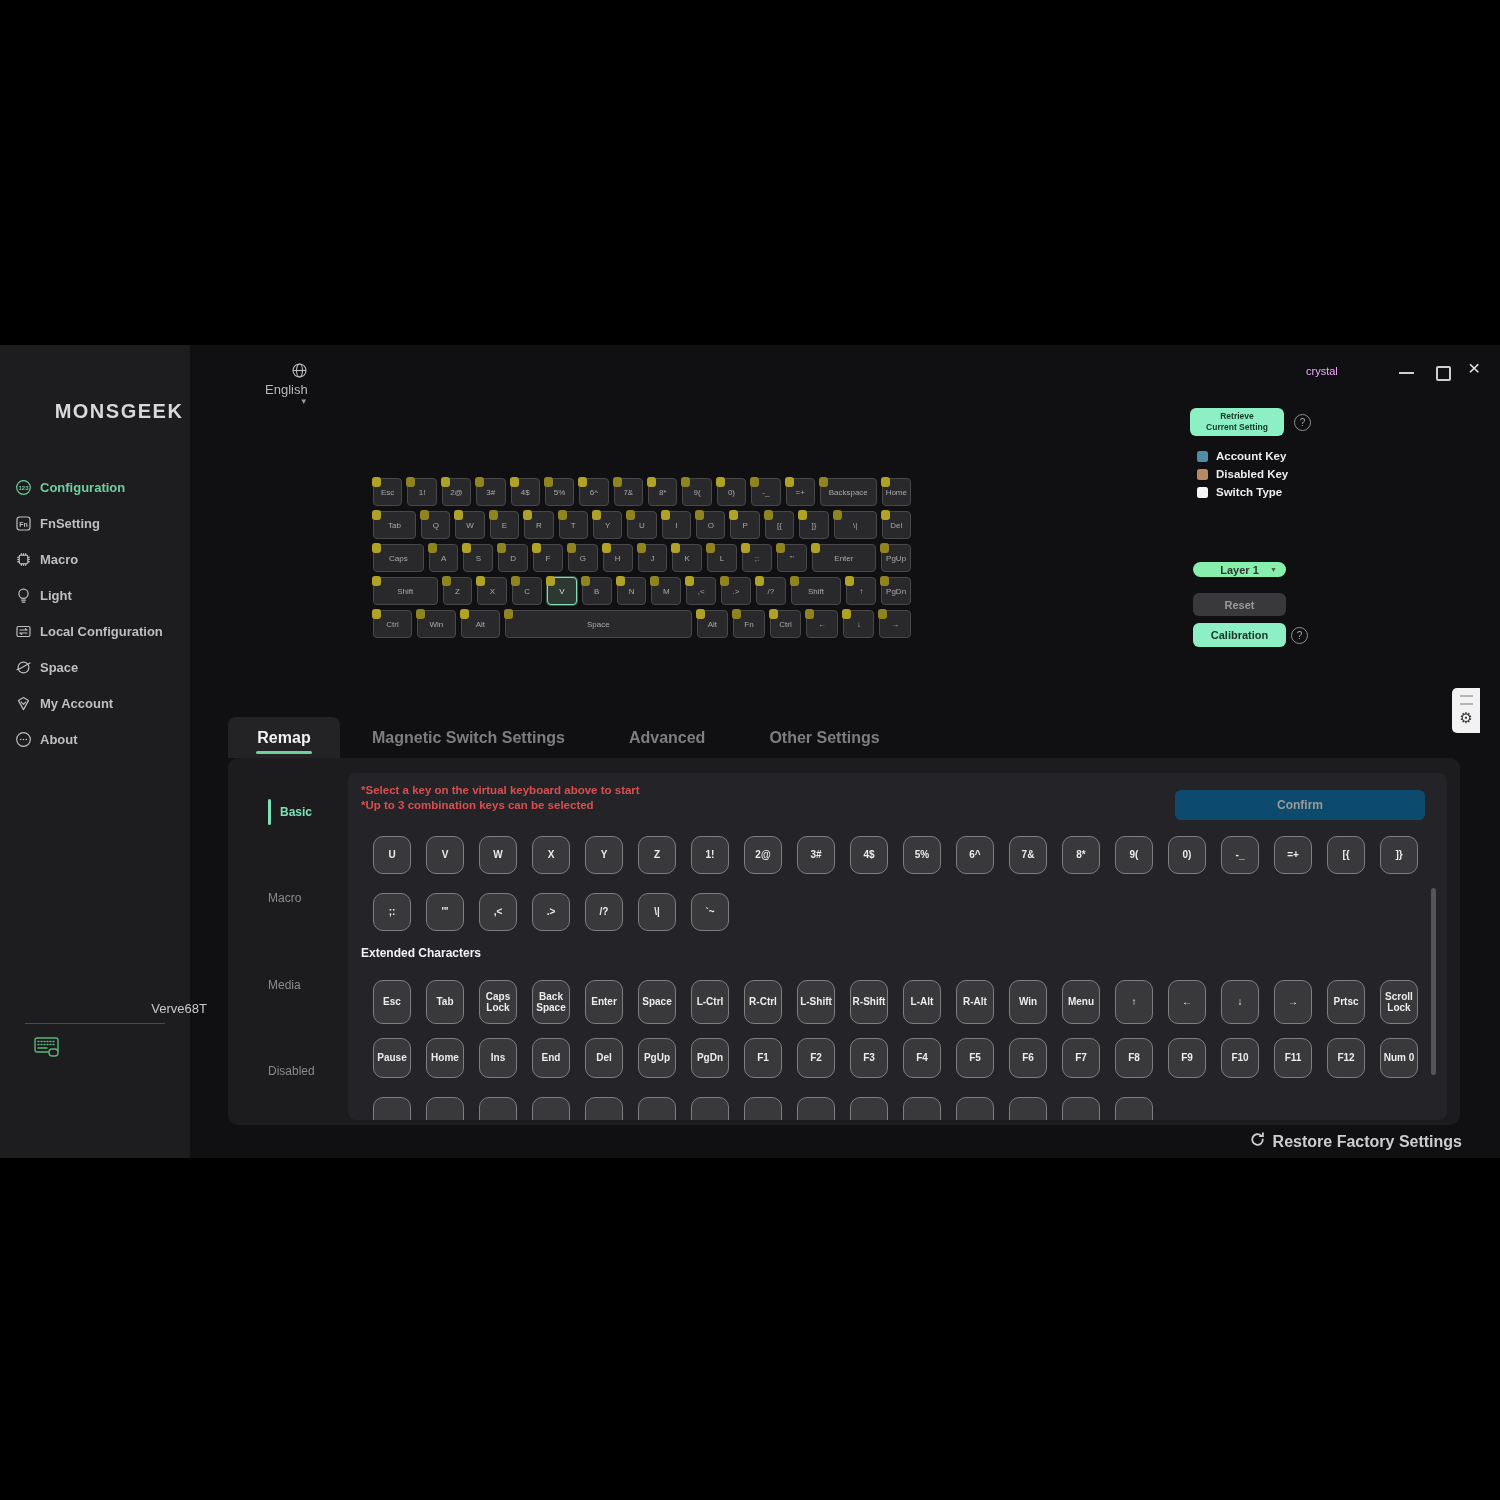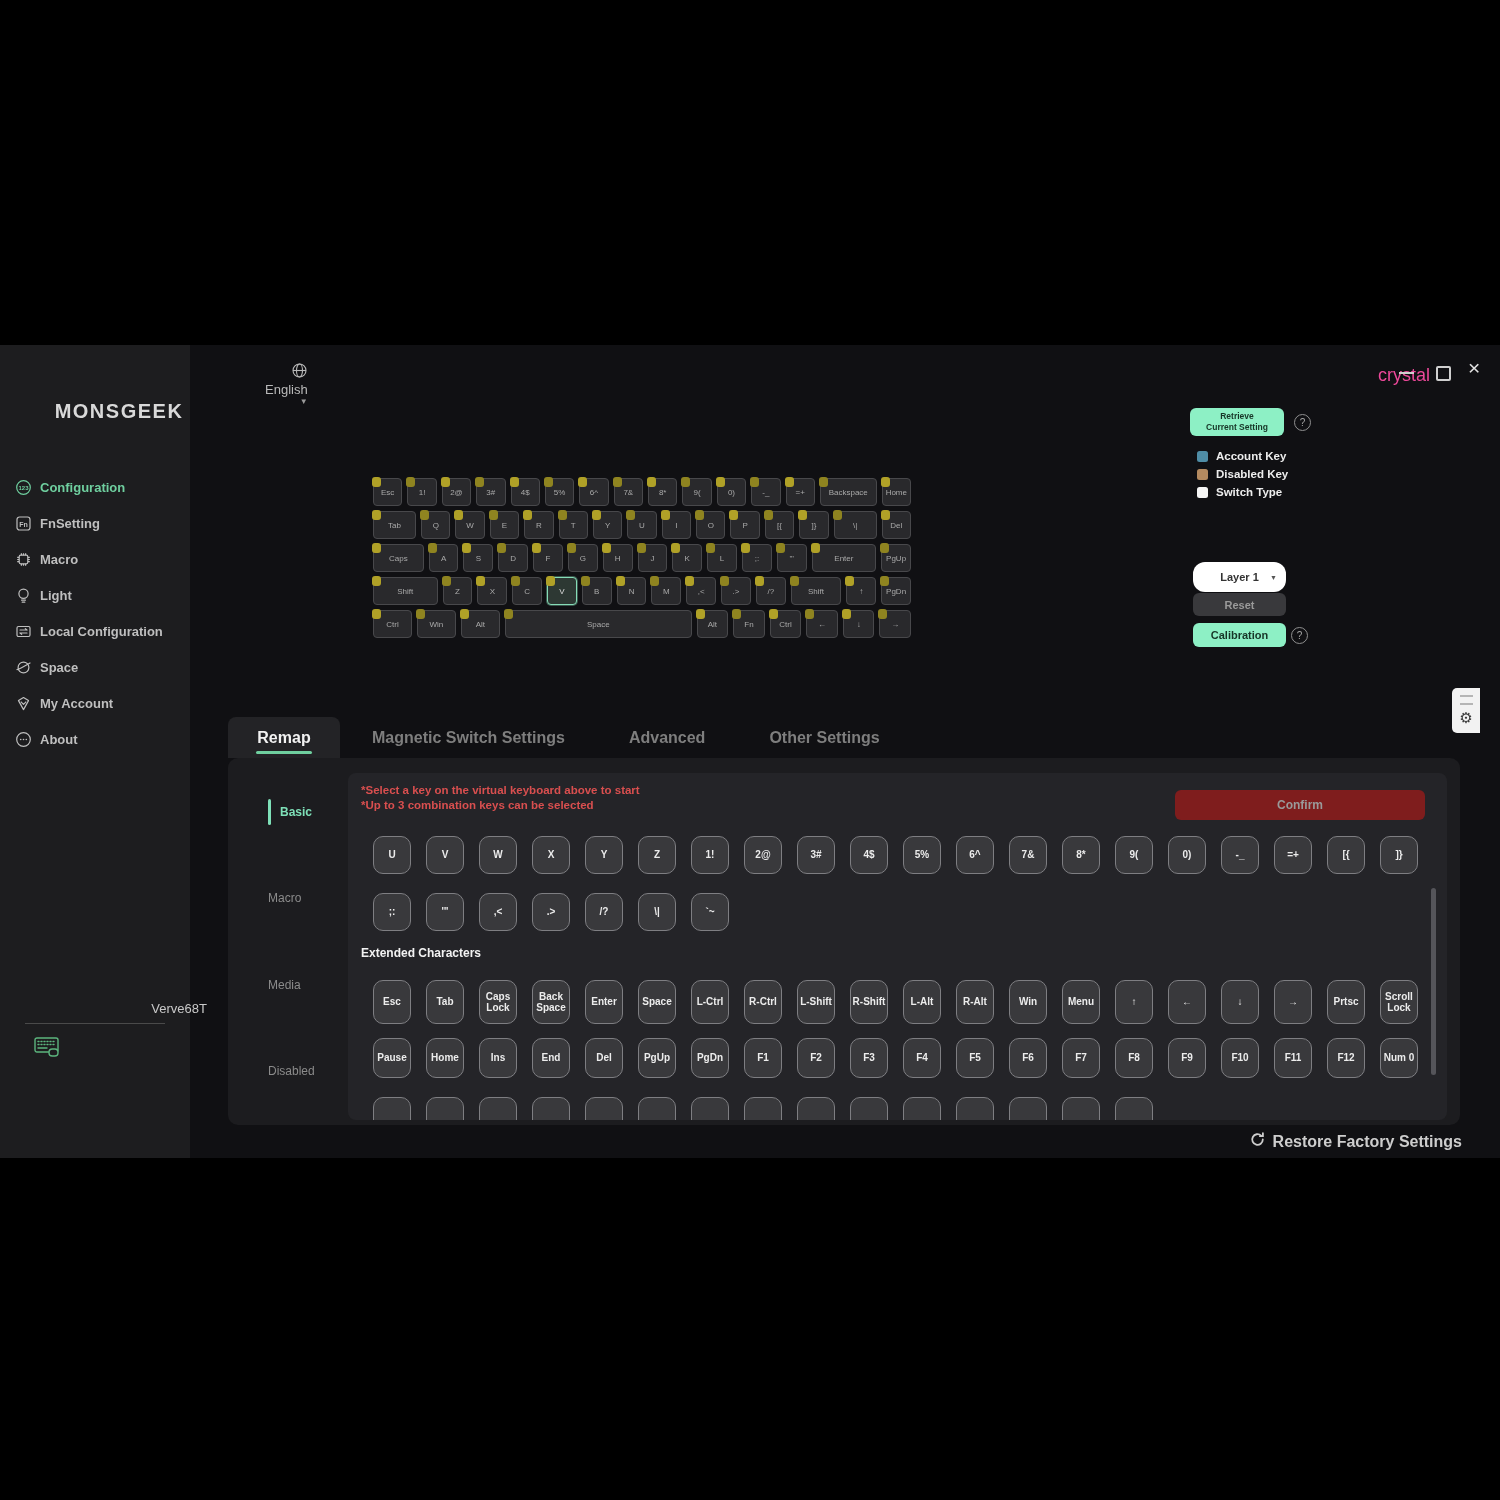--- a/index.html
+++ b/index.html
@@ -20,21 +20,21 @@
   .device-name{position:absolute;top:656px;left:17px;width:100%;text-align:right;
                color:#c9c9c9;font-size:13px;}
   .device-rule{position:absolute;top:678px;left:25px;width:140px;border-top:1px solid #4a4a4a;}
   .device-kb{position:absolute;top:692px;left:34px;width:26px;height:22px;color:#5cb57e;}
 
   
   .lang{position:absolute;left:265px;top:17px;display:flex;align-items:flex-end;
         color:#b9b9b9;font-size:13px;cursor:pointer;flex-direction:column;}
   .lang .caret{font-size:8px;color:#9a9a9a;}
   .lang svg{width:17px;height:17px;}
-  .win-title{position:absolute;left:1378px;top:20px;color:#ec4899;font-size:18px;}
+  .win-title{position:absolute;left:1306px;top:20px;color:#f0abfc;font-size:11px;}
   .btn-min{position:absolute;left:1399px;top:27px;width:15px;height:2px;background:#cfcfcf;cursor:pointer;}
   .btn-max{position:absolute;left:1436px;top:21px;width:11px;height:11px;border:2px solid #cfcfcf;
            border-radius:2px;cursor:pointer;}
   .btn-close{position:absolute;left:1468px;top:13px;color:#e2e2e2;font-size:21px;cursor:pointer;line-height:20px;}
 
   
   .vkb{position:absolute;left:373px;top:133px;width:538px;height:160px;
        display:flex;flex-direction:column;gap:5px;}
   .vkb-row{display:flex;gap:5px;flex:1;}
   .vkey{position:relative;background:#29292c;border:1px solid #48484b;border-radius:4px;
@@ -47,21 +47,21 @@
 
   
   .retrieve-btn{position:absolute;left:1190px;top:63px;width:94px;height:28px;border-radius:6px;
       background:#8df0c5;color:#173527;font-size:8.5px;font-weight:700;line-height:1.35;
       display:flex;flex-direction:column;align-items:center;justify-content:center;cursor:pointer;}
   .help{position:absolute;width:15px;height:15px;border:1px solid #8f8f8f;border-radius:50%;
         color:#a5a5a5;font-size:10px;display:flex;align-items:center;justify-content:center;cursor:pointer;}
   .legend{position:absolute;left:1197px;top:105px;display:flex;flex-direction:column;gap:6px;}
   .legend-row{display:flex;align-items:center;gap:8px;color:#ededed;font-size:11.5px;font-weight:700;}
   .legend-swatch{width:11px;height:11px;border-radius:2.5px;}
-  .layer-select{position:absolute;left:1193px;top:217px;width:93px;height:30px;background:#ffffff;
+  .layer-select{position:absolute;left:1193px;top:217px;width:93px;height:15px;background:#86efac;
       border-radius:12px;color:#333;font-size:11px;font-weight:600;display:flex;align-items:center;
       justify-content:center;cursor:pointer;}
   .layer-select .caret{position:absolute;right:9px;font-size:7px;color:#555;}
   .reset-btn{position:absolute;left:1193px;top:248px;width:93px;height:23px;background:#39393c;
       border-radius:6px;color:#9a9a9a;font-size:11px;font-weight:600;display:flex;align-items:center;
       justify-content:center;cursor:pointer;}
   .cal-btn{position:absolute;left:1193px;top:278px;width:93px;height:24px;background:#8df0c5;
       border-radius:6px;color:#173527;font-size:11px;font-weight:700;display:flex;align-items:center;
       justify-content:center;cursor:pointer;}
 
@@ -83,21 +83,21 @@
   .panel{position:absolute;left:228px;top:413px;width:1232px;height:367px;background:#1c1c1f;
          border-radius:10px;display:flex;}
   .side-tabs{width:120px;position:relative;flex:0 0 120px;}
   .stab{position:absolute;left:40px;display:flex;align-items:center;height:28px;
         font-size:12px;color:#8b8b8b;cursor:pointer;}
   .stab.active{color:#7ee0b8;font-weight:600;}
   .stab.active::before{content:"";width:3px;height:26px;background:#7ee0b8;border-radius:2px;margin-right:9px;}
   .content{flex:1;margin:15px 13px 5px 0;background:#242428;border-radius:8px;
            position:relative;overflow:hidden;}
   .hints{position:absolute;left:13px;top:10px;color:#d94f4f;font-size:11.5px;font-weight:700;line-height:15px;}
-  .confirm-btn{position:absolute;right:22px;top:17px;width:250px;height:30px;background:#7f1d1d;
+  .confirm-btn{position:absolute;right:22px;top:17px;width:250px;height:30px;background:#0c4a6e;
       border-radius:6px;color:#9a9a9a;font-size:12px;font-weight:600;display:flex;align-items:center;
       justify-content:center;cursor:pointer;}
   .krow{position:absolute;left:25px;display:flex;gap:15px;}
   .rkey{width:38px;height:38px;background:#39393c;border:1px solid #7e7e82;border-radius:10px;
         color:#ececec;font-size:10px;font-weight:700;display:flex;align-items:center;
         justify-content:center;text-align:center;line-height:1.15;padding:1px;
         box-sizing:border-box;cursor:pointer;flex:0 0 38px;}
   .rkey.ext{height:44px;}
   .rkey.ext2{height:40px;}
   .ext-title{position:absolute;left:13px;top:173px;color:#f2f2f2;font-size:12px;font-weight:700;}

